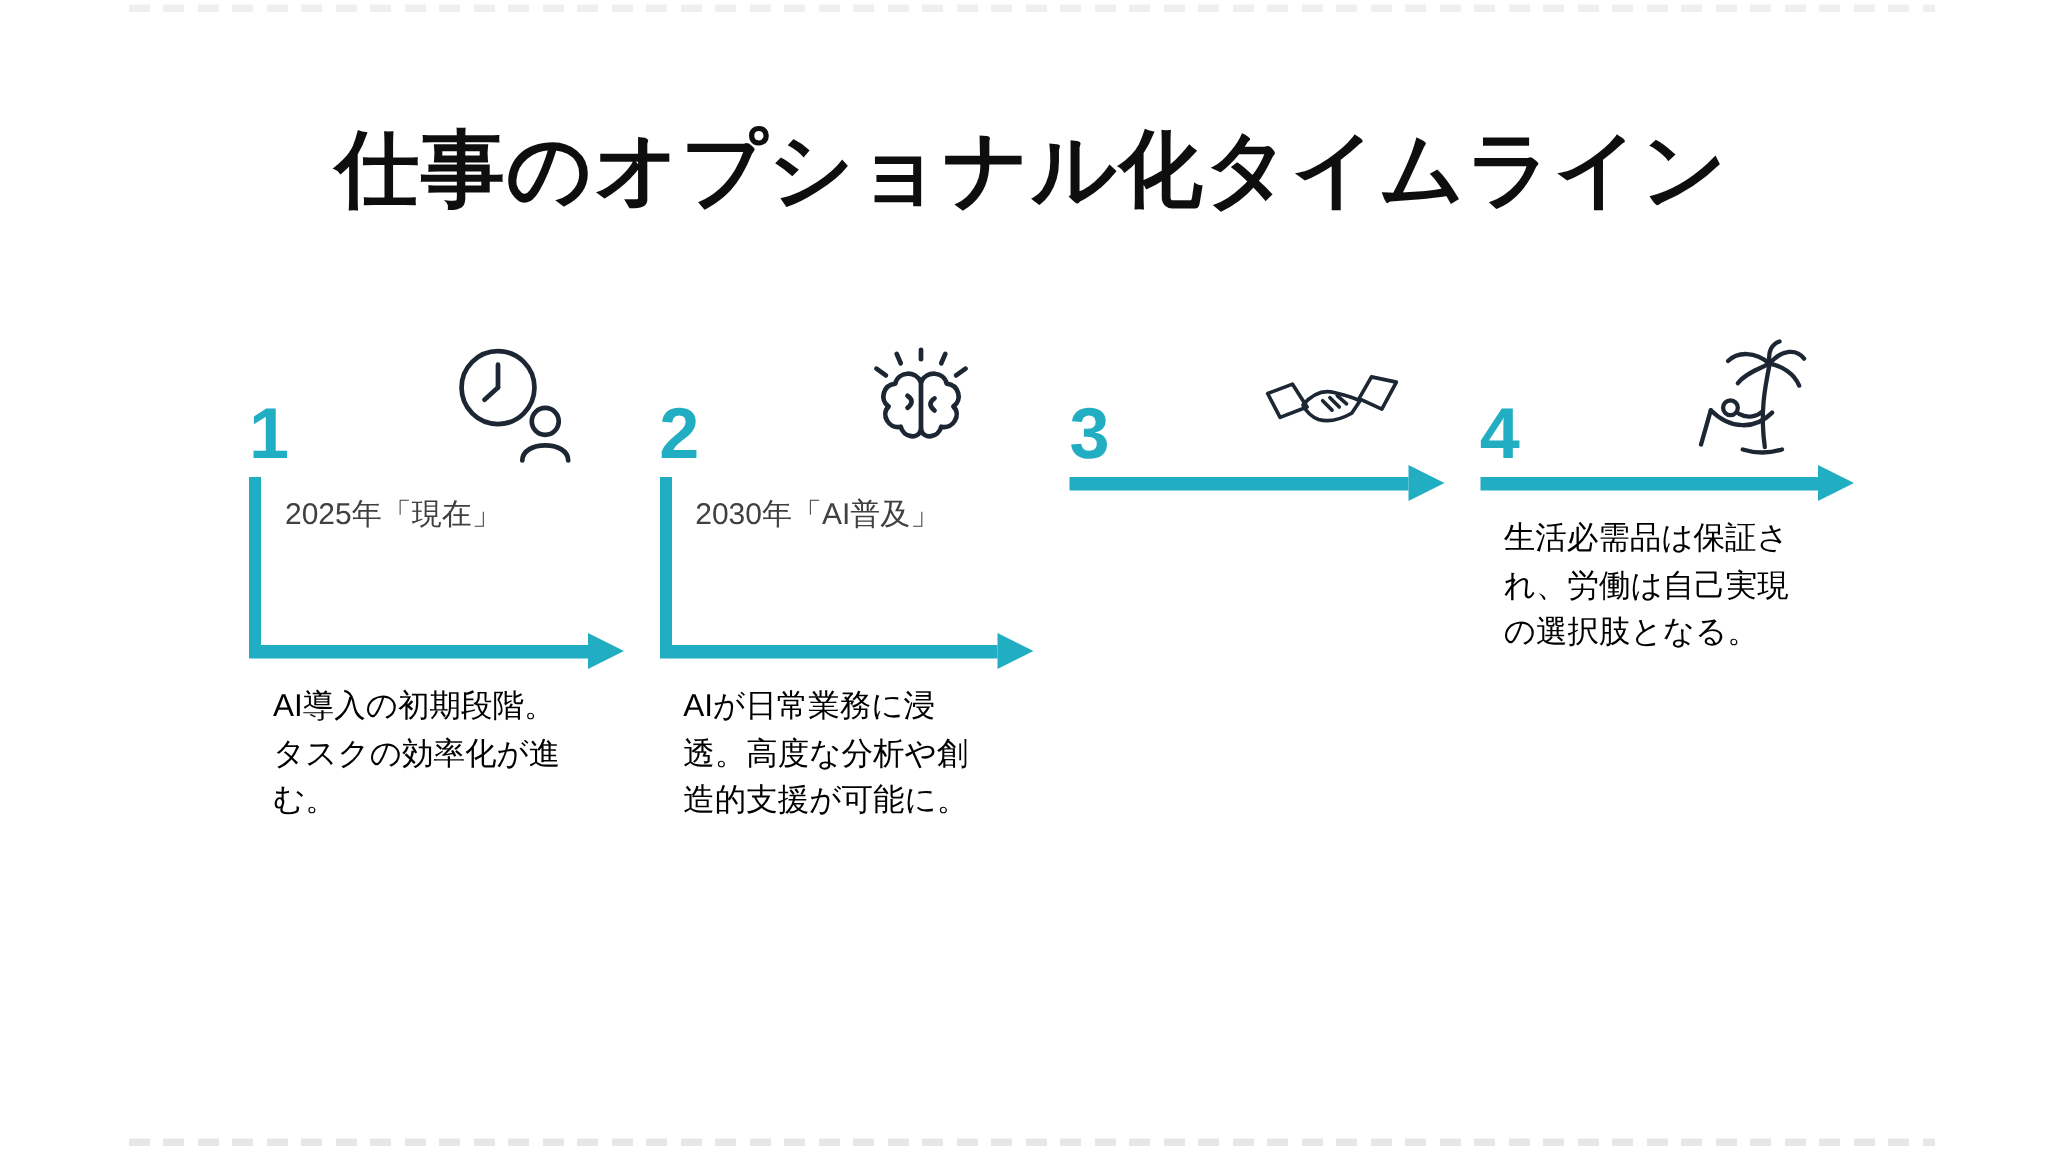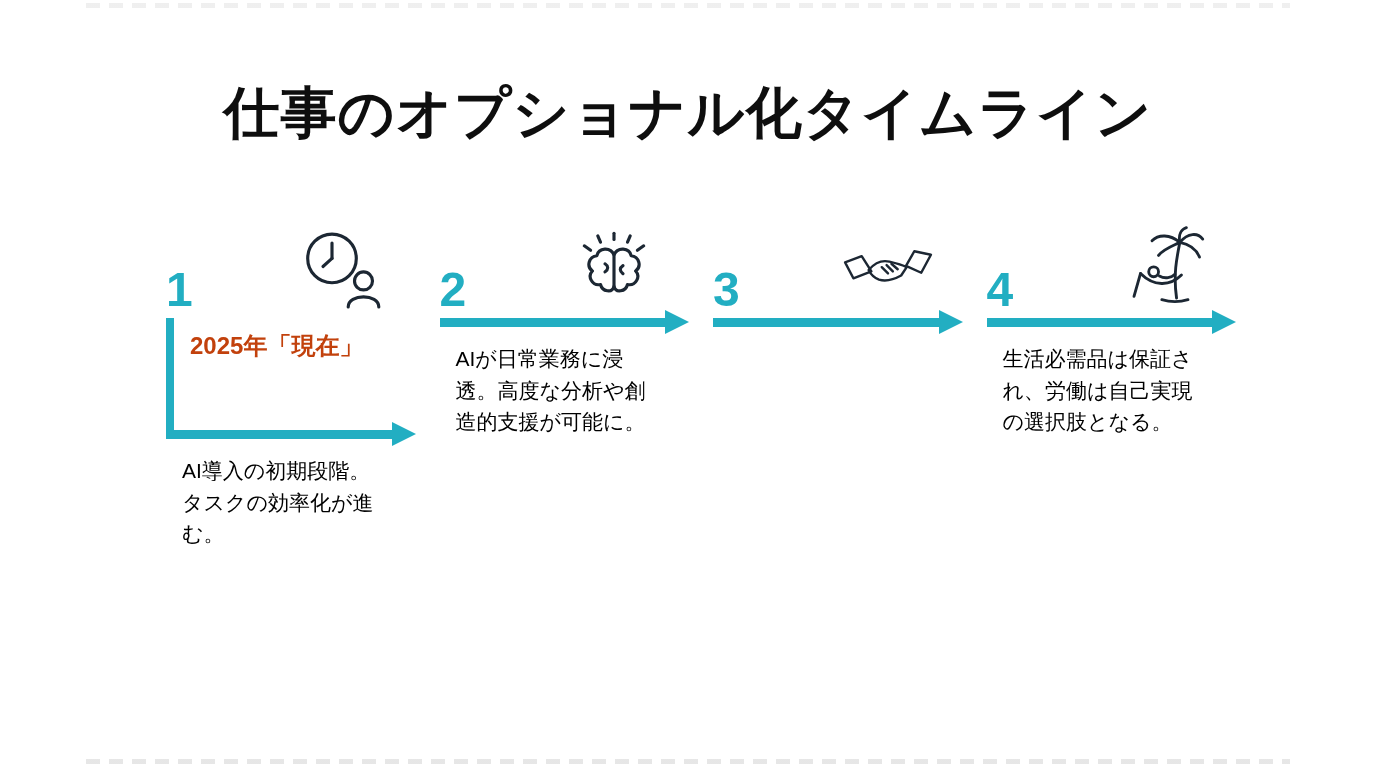--- a/index.html
+++ b/index.html
@@ -33,21 +33,21 @@
     font-size:48px; font-weight:800; color:#22aec2; line-height:1;
     margin-bottom:4px;
   }
   .step-icon { width:90px; height:90px; align-self:flex-start; }
   .step-icon svg { width:100%; height:100%; display:block; }
   .step-body {
     border-left:8px solid #22aec2; min-height:112px;
     padding:12px 6px 0 16px;
   }
   .step-title {
-    font-size:24px; font-weight:700; color:#c2410c; line-height:1.32;
+    font-size:20px; font-weight:400; color:#404040; line-height:1.32;
   }
   .step-arrow { position:relative; height:9px; background:#22aec2; width:calc(100% - 20px); }
   .arrow-head {
     position:absolute; left:100%; top:-8px; width:0; height:0;
     border-left:24px solid #22aec2;
     border-top:12.5px solid transparent;
     border-bottom:12.5px solid transparent;
   }
   .step-desc {
     margin-top:16px; padding:0 26px 0 16px;
@@ -99,20 +99,23 @@
             <path class="ic" d="M40 42 q6 4 0 9"></path>
             <path class="ic" d="M60 44 q-6 4 0 9"></path>
             <path class="ic" d="M50 8 L50 15"></path>
             <path class="ic" d="M32 11 L35 18"></path>
             <path class="ic" d="M68 11 L65 18"></path>
             <path class="ic" d="M17 22 L24 27"></path>
             <path class="ic" d="M83 22 L76 27"></path>
           </svg>
         </div>
       </div>
+      <div class="step-body">
+        <h2 class="step-title">2030年「AI普及」</h2>
+      </div>
       <div class="step-arrow">
         <div class="arrow-head"></div>
       </div>
       <p class="step-desc">AIが日常業務に浸透。高度な分析や創造的支援が可能に。</p>
     </div>
 
     <div class="step">
       <div class="step-header">
         <div class="step-number">3</div>
         <div class="step-icon">

